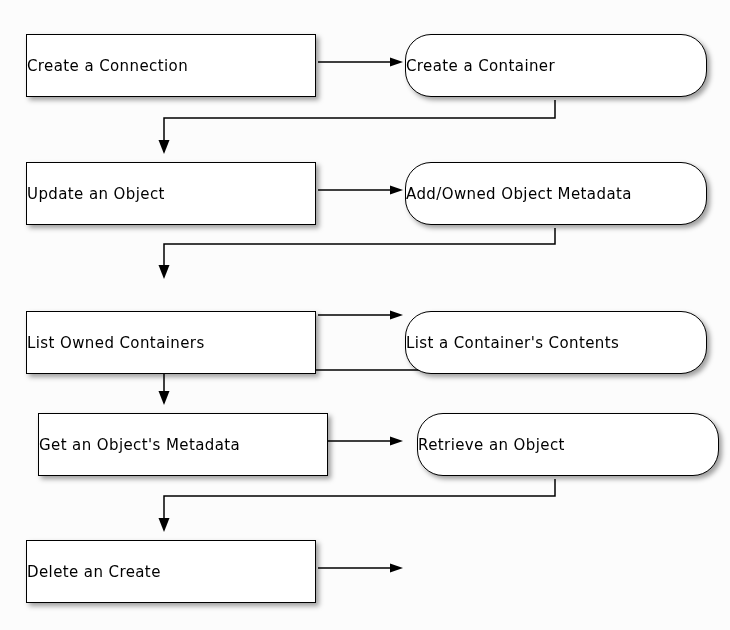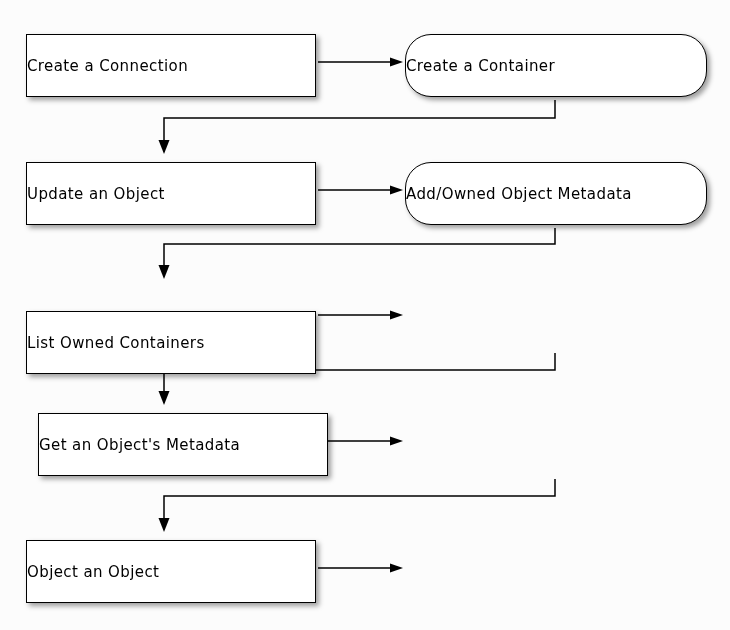--- a/index.html
+++ b/index.html
@@ -119,22 +119,28 @@
   <div class="node left-col row-1">
     <span class="node-label">Update an Object</span>
   </div>
   <div class="node right-col row-1">
     <span class="node-label">Add/Owned Object Metadata</span>
   </div>
 
   <div class="node left-col row-2">
     <span class="node-label">List Owned Containers</span>
   </div>
+  <div class="node right-col row-2">
+    <span class="node-label">List a Container's Contents</span>
+  </div>
 
   <div class="node left-col row-3">
     <span class="node-label">Get an Object's Metadata</span>
   </div>
+  <div class="node right-col row-3">
+    <span class="node-label">Retrieve an Object</span>
+  </div>
 
   <div class="node left-col row-4">
-    <span class="node-label">Object an Object</span>
+    <span class="node-label">Delete an Create</span>
   </div>
 
 </div>
 
 </body></html>

